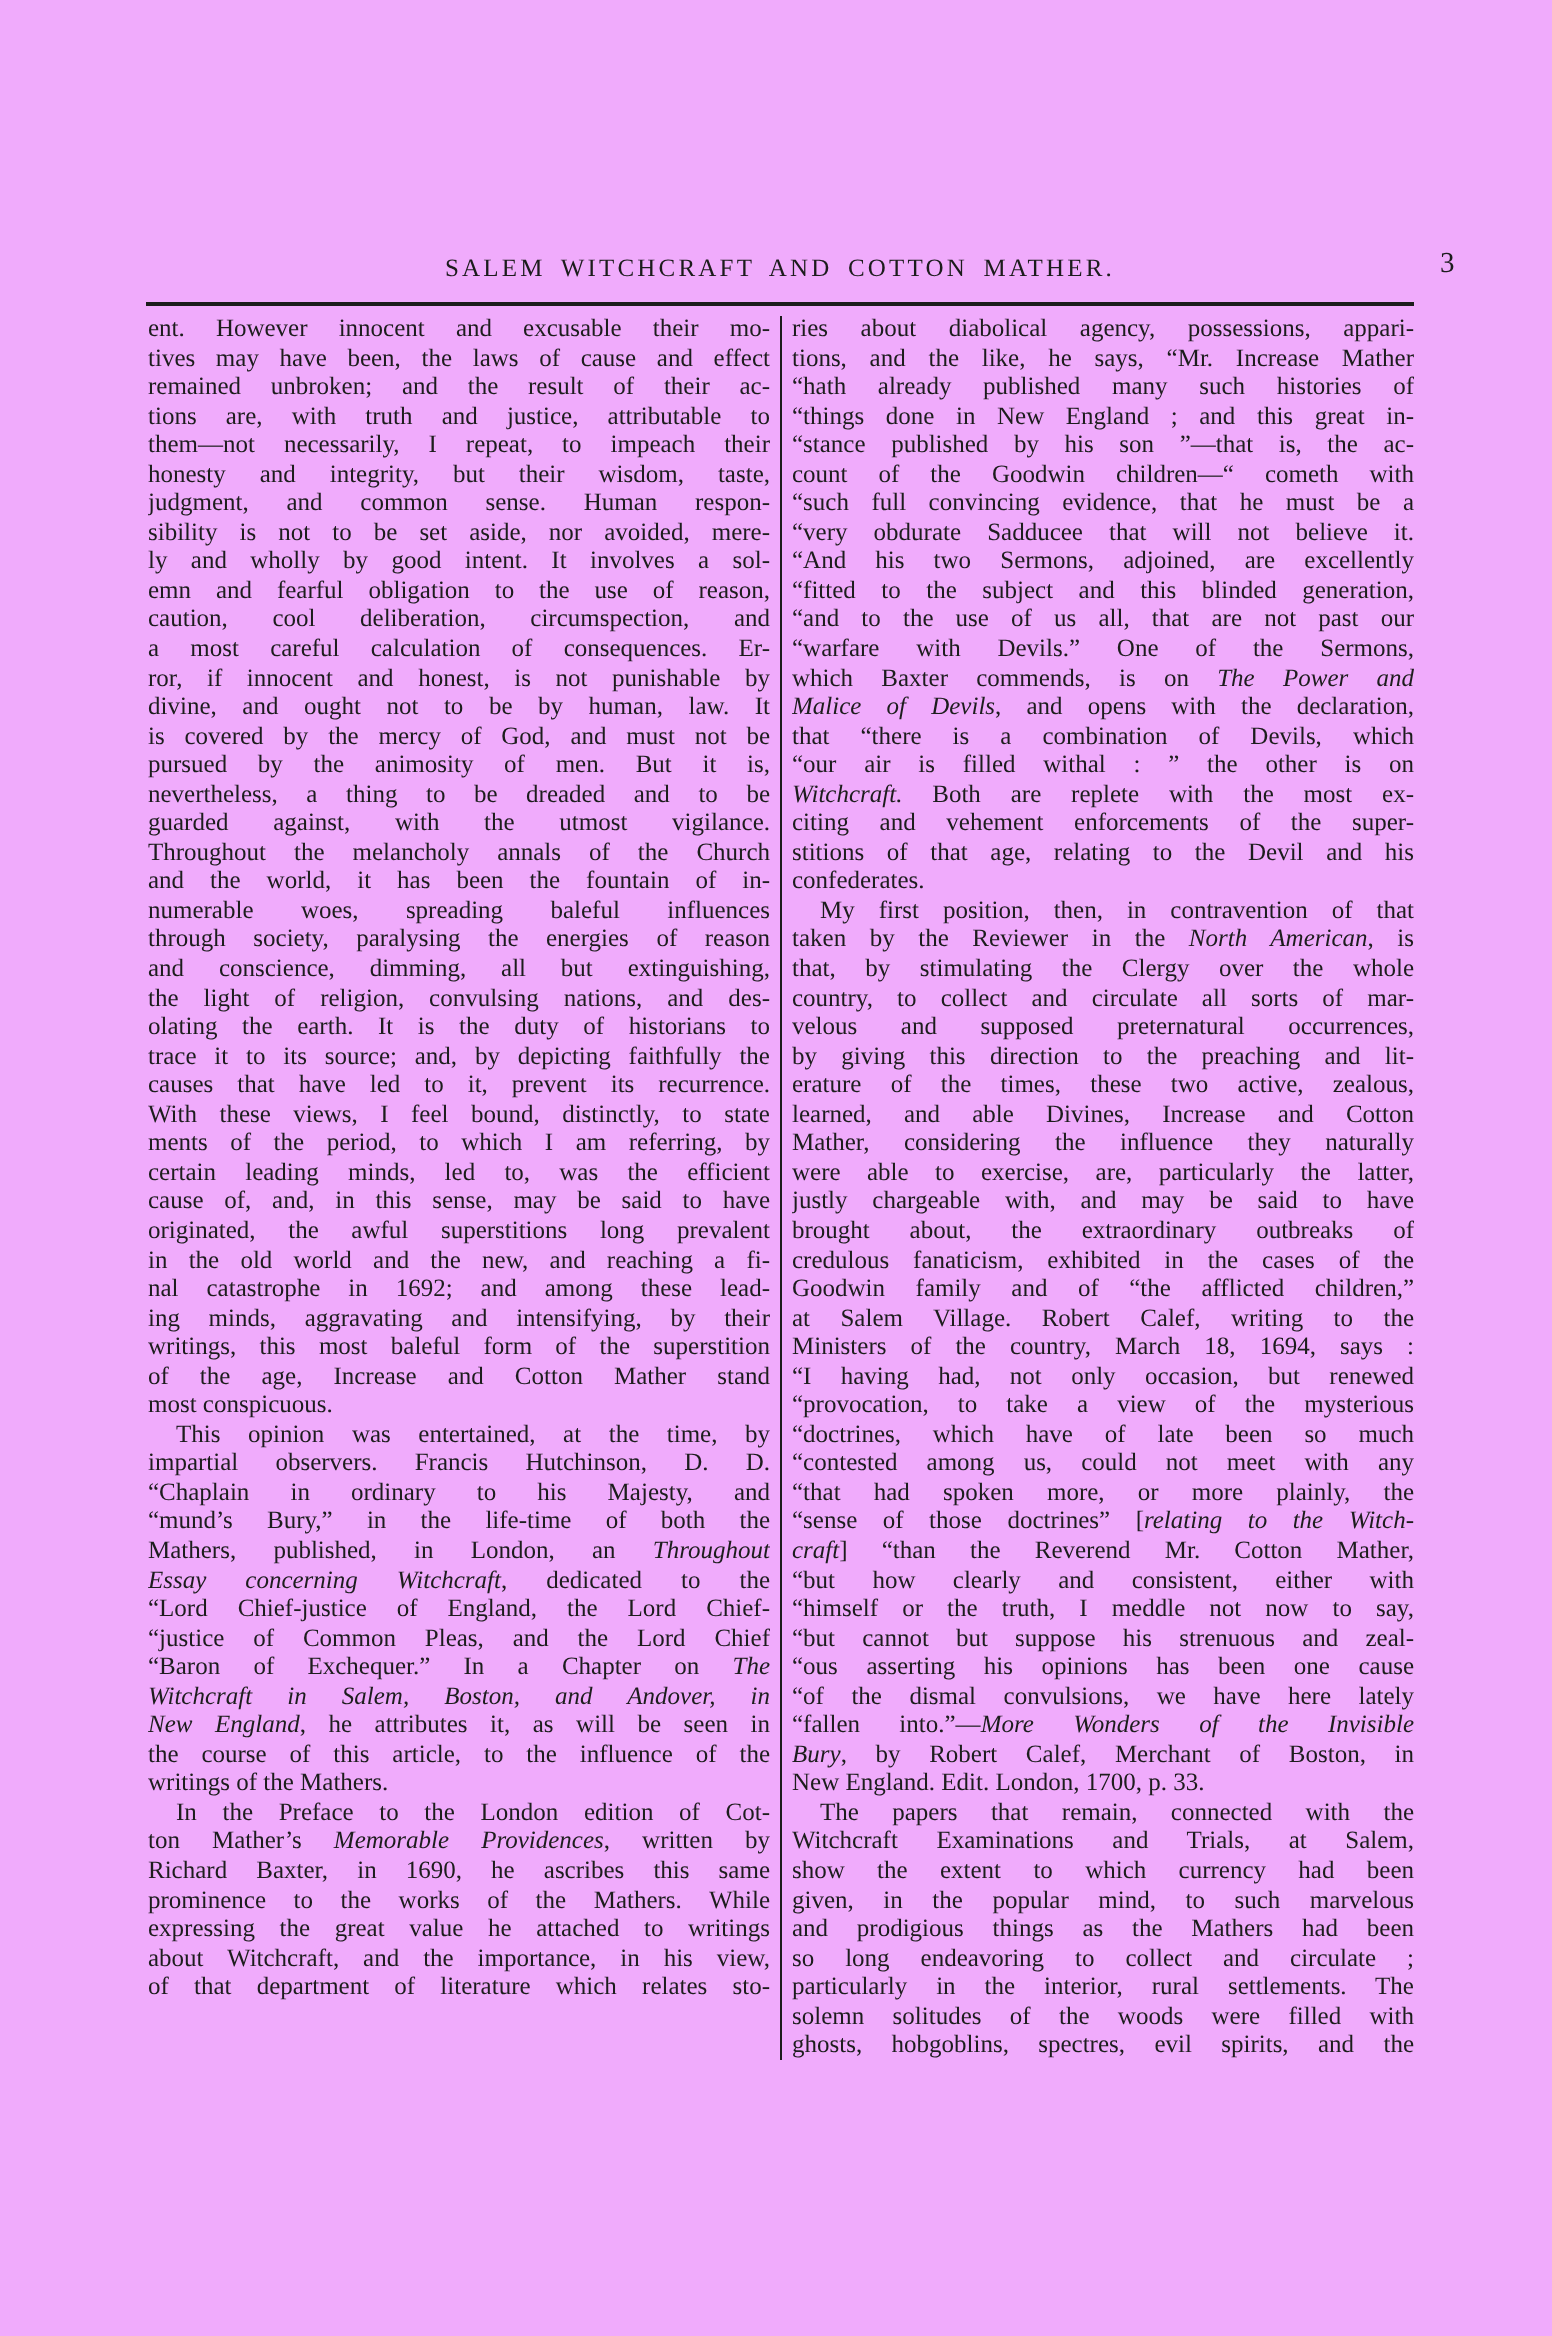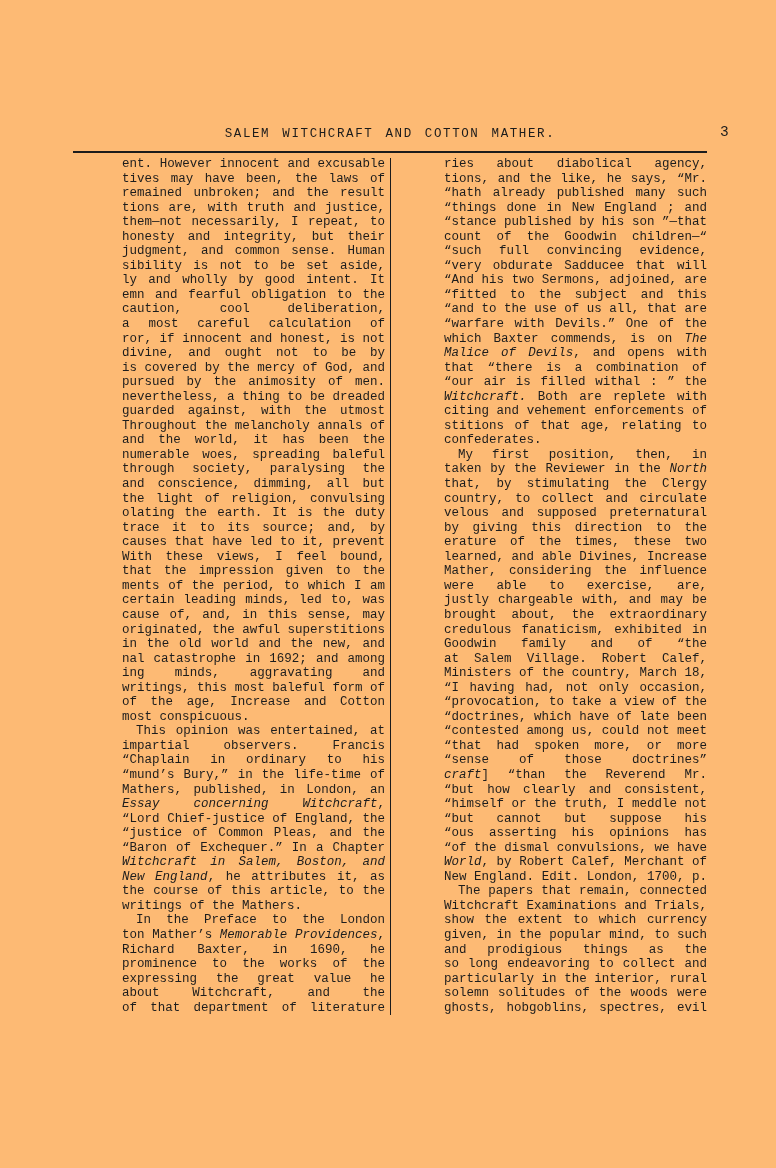--- a/index.html
+++ b/index.html
@@ -4,24 +4,23 @@
 <style>
   html, body { margin: 0; padding: 0; }
   body {
     width: 776px; height: 1168px;
     background: #f4f4f2;
     font-family: "Liberation Serif", "DejaVu Serif", serif;
   }
   .page {
     position: relative;
     width: 776px; height: 1168px;
-    background: #fdba74;
+    background: #f0abfc;
     color: #1d1d1d;
     overflow: hidden;
-    font-family: Liberation Mono, monospace;
   }
   .header-title {
     position: absolute;
     top: 127px; left: 73px; width: 634px;
     text-align: center;
     font-size: 12.5px;
     letter-spacing: 1.6px;
     word-spacing: 3px;
     color: #1c1c1c;
     white-space: nowrap;
@@ -37,21 +36,21 @@
     top: 151px; left: 73px;
     width: 634px; height: 2px;
     background: #1c1c1c;
   }
   .columns {
     position: absolute;
     top: 157px; left: 74px;
     width: 633px;
     display: flex;
   }
-  .col { width: 311px; margin-left: 48px; }
+  .col { width: 311px; }
   .column-rule {
     width: 1px;
     background: #1c1c1c;
     margin: 1px 5px 0 5px;
   }
   .line {
     font-size: 12.5px;
     line-height: 14.56px;
     height: 14.56px;
     text-align: justify;
@@ -67,21 +66,21 @@
 <body>
 
 <div class="page">
   <div class="header-title">SALEM WITCHCRAFT AND COTTON MATHER.</div>
   <div class="page-number">3</div>
   <div class="header-rule"></div>
   <div class="columns">
     <div class="col" id="col-left">
         <div class="line">ent.  However innocent and excusable their mo-</div>
         <div class="line">tives may have been, the laws of cause and effect</div>
-        <div class="line">remained unbroken; and the result of these ac-</div>
+        <div class="line">remained unbroken; and the result of their ac-</div>
         <div class="line">tions are, with truth and justice, attributable to</div>
         <div class="line">them—not necessarily, I repeat, to impeach their</div>
         <div class="line">honesty and integrity, but their wisdom, taste,</div>
         <div class="line">judgment, and common sense.  Human respon-</div>
         <div class="line">sibility is not to be set aside, nor avoided, mere-</div>
         <div class="line">ly and wholly by good intent.  It involves a sol-</div>
         <div class="line">emn and fearful obligation to the use of reason,</div>
         <div class="line">caution, cool deliberation, circumspection, and</div>
         <div class="line">a most careful calculation of consequences.  Er-</div>
         <div class="line">ror, if innocent and honest, is not punishable by</div>
@@ -93,21 +92,20 @@
         <div class="line">Throughout the melancholy annals of the Church</div>
         <div class="line">and the world, it has been the fountain of in-</div>
         <div class="line">numerable woes, spreading baleful influences</div>
         <div class="line">through society, paralysing the energies of reason</div>
         <div class="line">and conscience, dimming, all but extinguishing,</div>
         <div class="line">the light of religion, convulsing nations, and des-</div>
         <div class="line">olating the earth.  It is the duty of historians to</div>
         <div class="line">trace it to its source; and, by depicting faithfully the</div>
         <div class="line">causes that have led to it, prevent its recurrence.</div>
         <div class="line">With these views, I feel bound, distinctly, to state</div>
-        <div class="line">that the impression given to the popular senti-</div>
         <div class="line">ments of the period, to which I am referring, by</div>
         <div class="line">certain leading minds, led to, was the efficient</div>
         <div class="line">cause of, and, in this sense, may be said to have</div>
         <div class="line">originated, the awful superstitions long prevalent</div>
         <div class="line">in the old world and the new, and reaching a fi-</div>
         <div class="line">nal catastrophe in 1692;  and among these lead-</div>
         <div class="line">ing minds, aggravating and intensifying, by their</div>
         <div class="line">writings, this most baleful form of the superstition</div>
         <div class="line">of the age, Increase and Cotton Mather stand</div>
         <div class="line para-end">most conspicuous.</div>
@@ -175,21 +173,22 @@
         <div class="line">“doctrines, which have of late been so much</div>
         <div class="line">“contested among us, could not meet with any</div>
         <div class="line">“that had spoken more, or more plainly, the</div>
         <div class="line">“sense of those doctrines” [<i>relating to the Witch-</i></div>
         <div class="line"><i>craft</i>] “than the Reverend Mr. Cotton Mather,</div>
         <div class="line">“but how clearly and consistent, either with</div>
         <div class="line">“himself or the truth, I meddle not now to say,</div>
         <div class="line">“but cannot but suppose his strenuous and zeal-</div>
         <div class="line">“ous asserting his opinions has been one cause</div>
         <div class="line">“of the dismal convulsions, we have here lately</div>
-        <div class="line"><i>World</i>, by Robert Calef, Merchant of Boston, in</div>
+        <div class="line">“fallen into.”—<i>More Wonders of the Invisible</i></div>
+        <div class="line"><i>Bury</i>, by Robert Calef, Merchant of Boston, in</div>
         <div class="line para-end">New England.  Edit. London, 1700, p. 33.</div>
         <div class="line indent">The papers that remain, connected with the</div>
         <div class="line">Witchcraft Examinations and Trials, at Salem,</div>
         <div class="line">show the extent to which currency had been</div>
         <div class="line">given, in the popular mind, to such marvelous</div>
         <div class="line">and prodigious things as the Mathers had been</div>
         <div class="line">so long endeavoring to collect and circulate ;</div>
         <div class="line">particularly in the interior, rural settlements.  The</div>
         <div class="line">solemn solitudes of the woods were filled with</div>
         <div class="line">ghosts, hobgoblins, spectres, evil spirits, and the</div>

